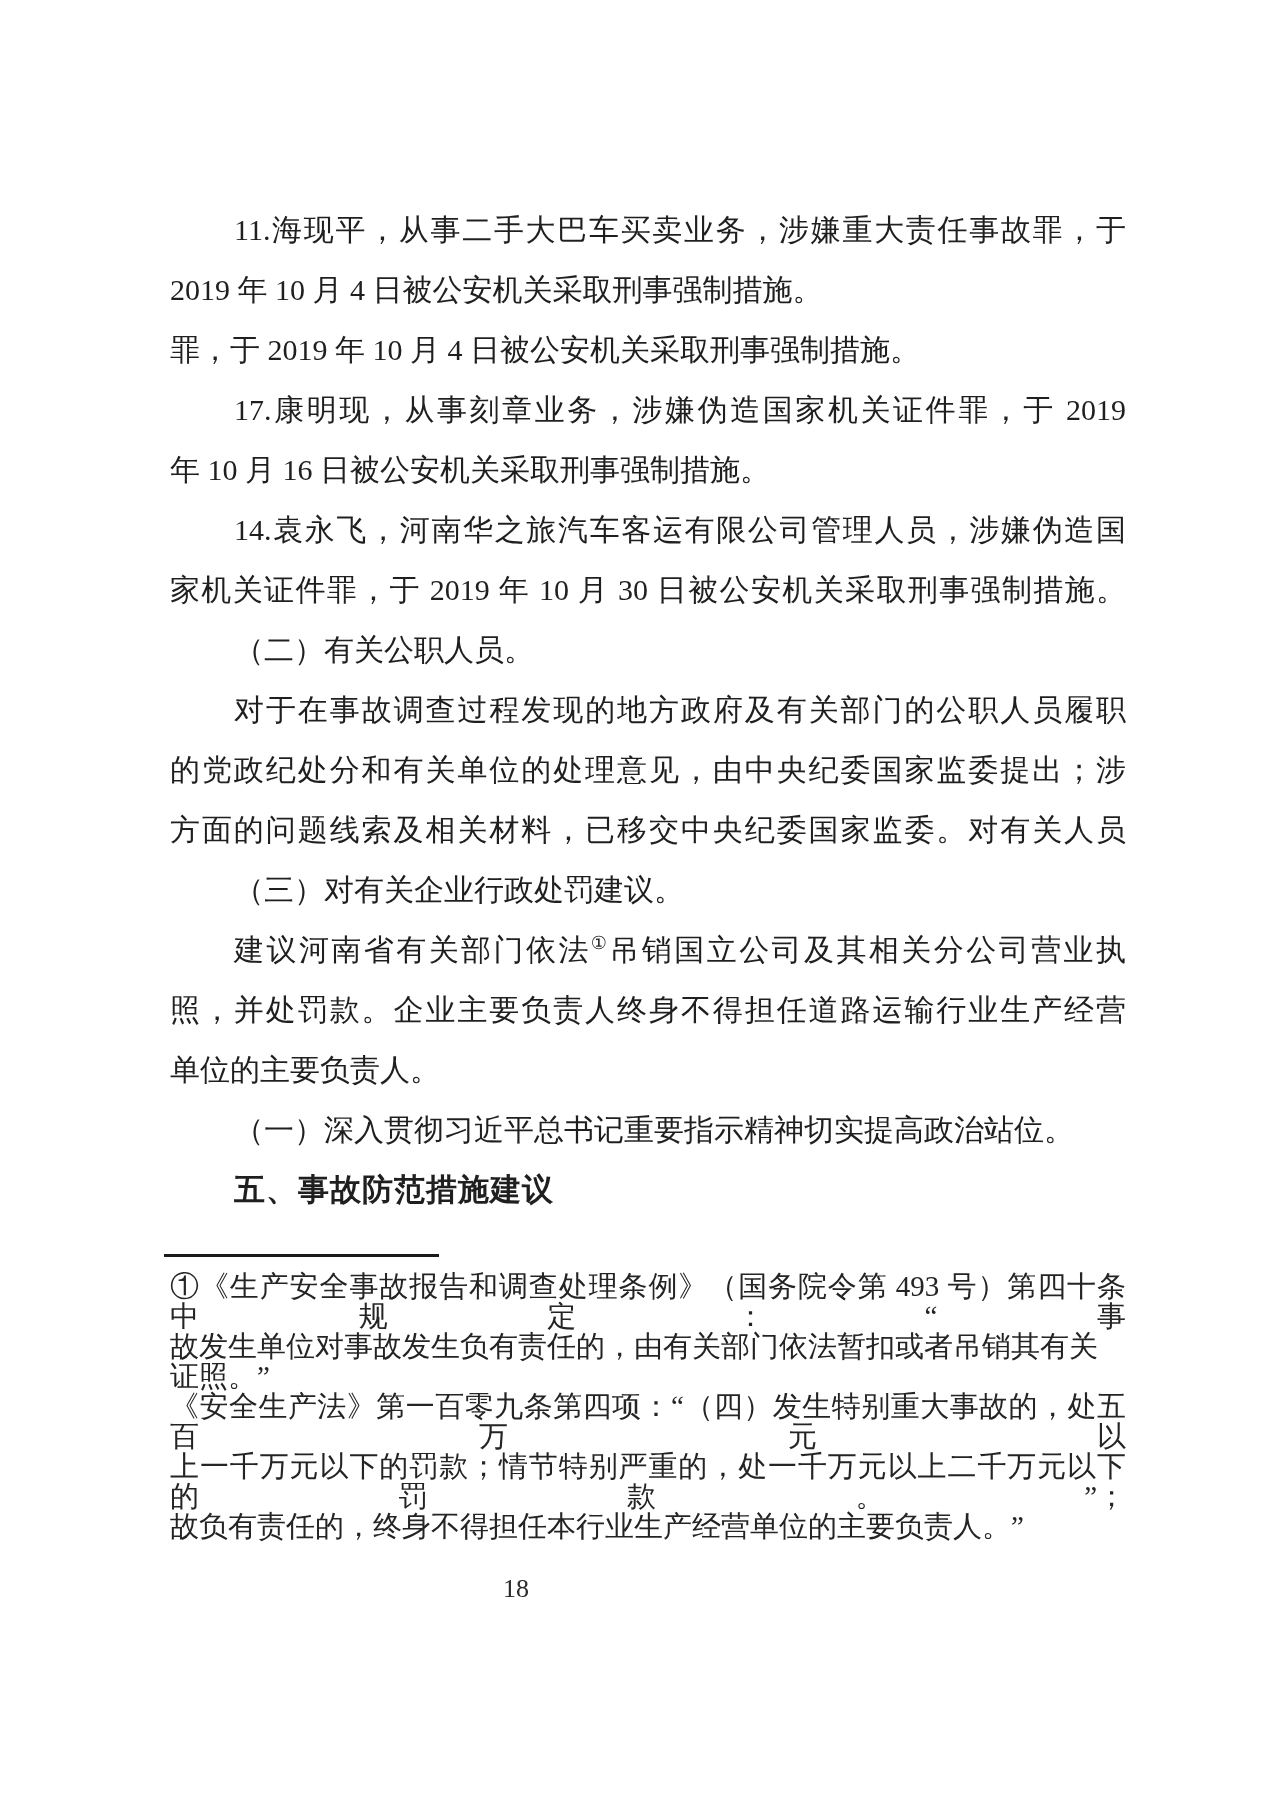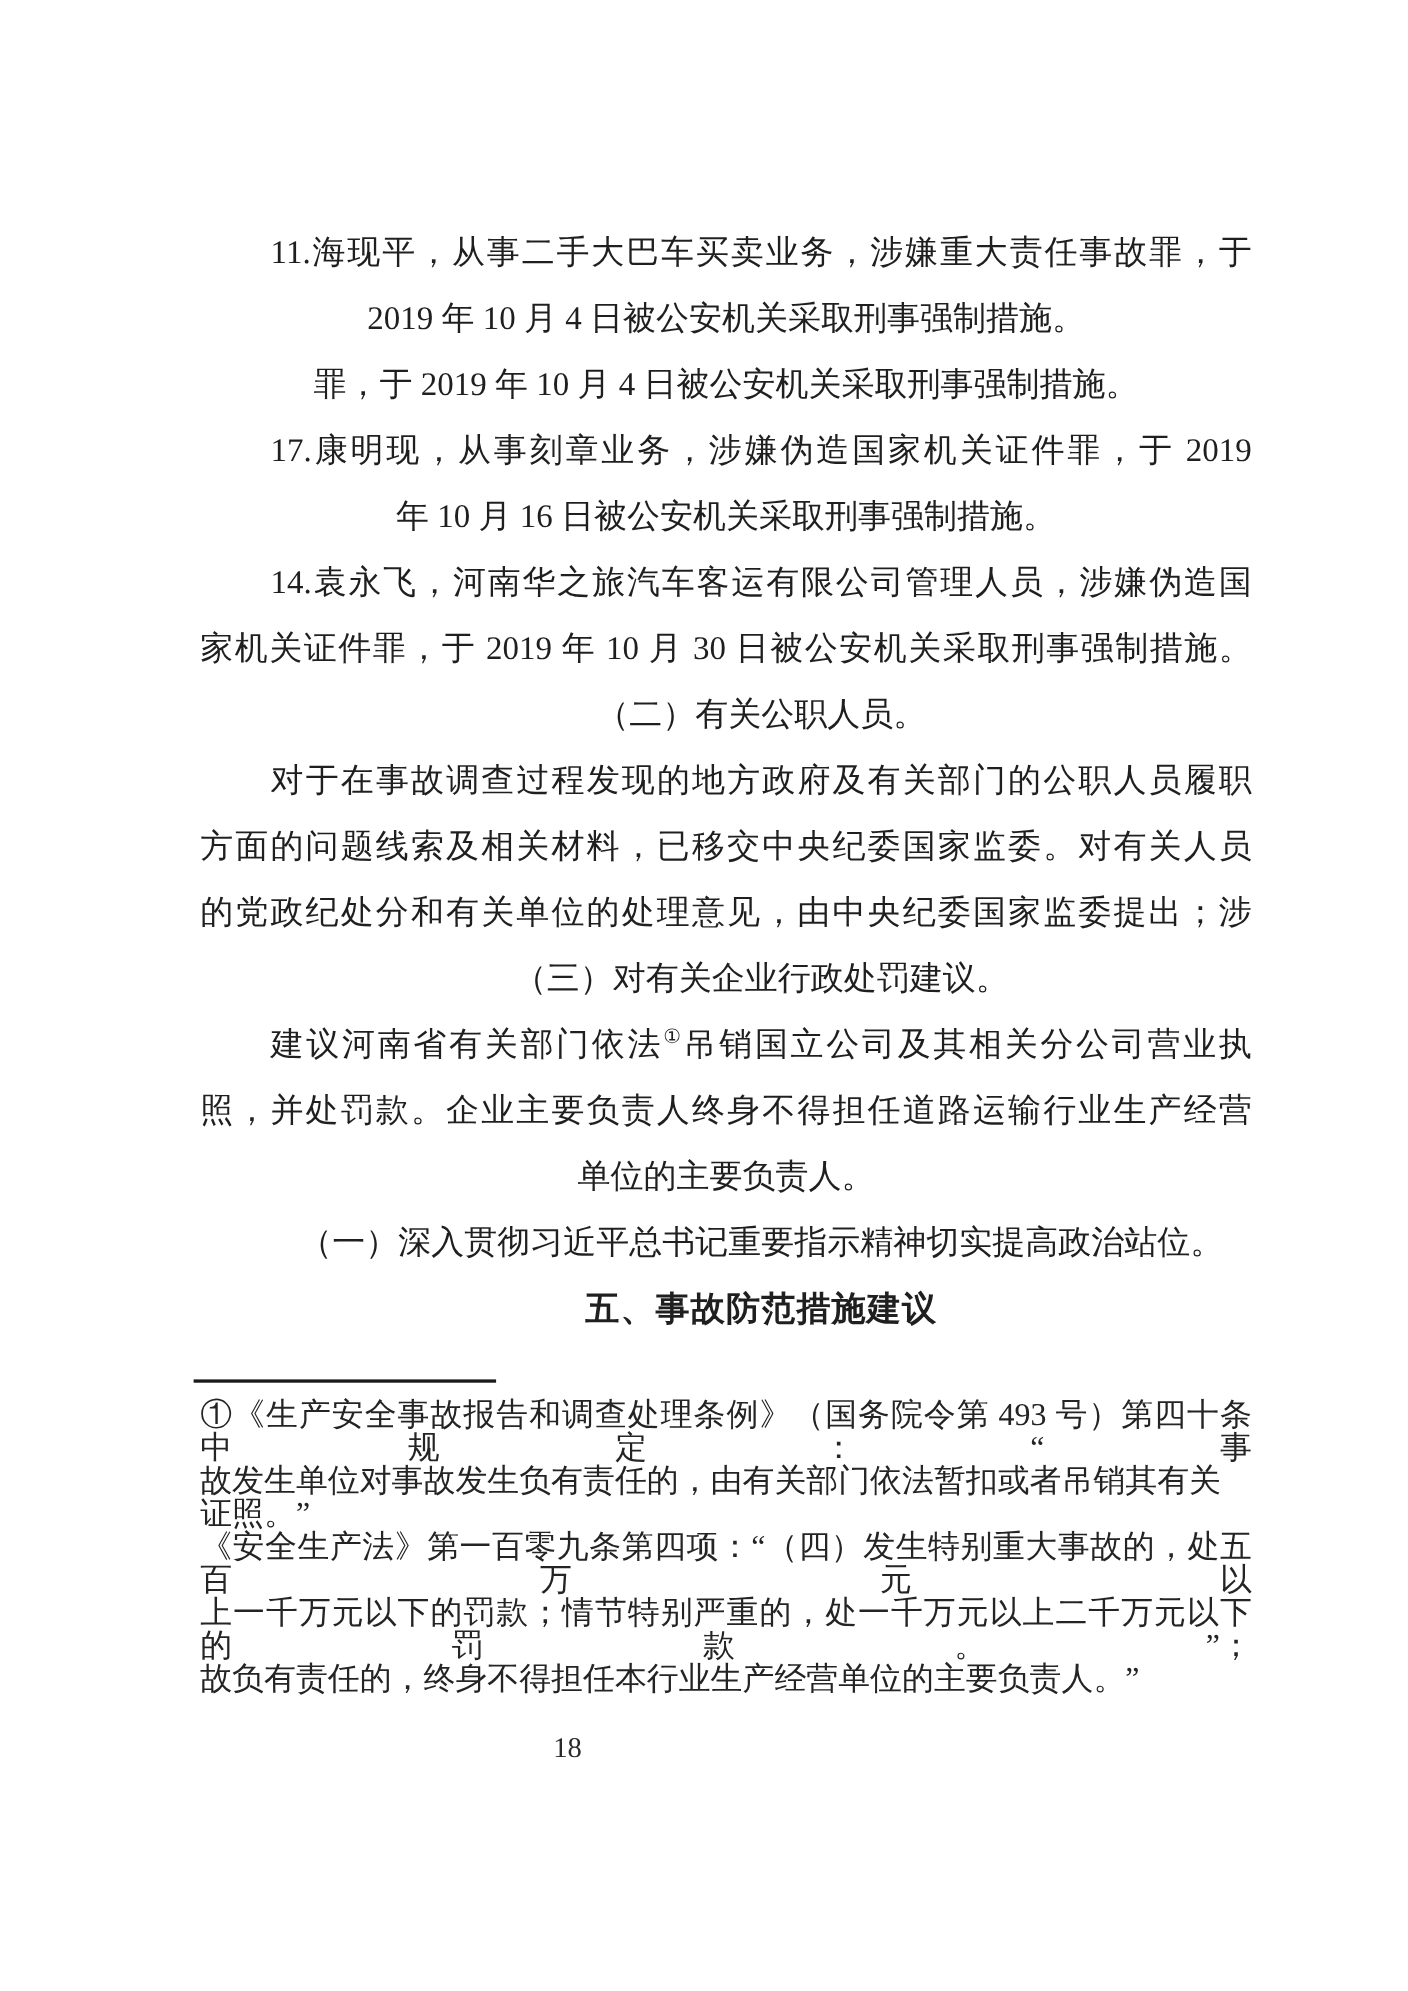--- a/index.html
+++ b/index.html
@@ -6,28 +6,27 @@
   body{
     width:1280px;height:1810px;
     background:#ffffff;
     position:relative;
     font-family:"Liberation Serif","DejaVu Serif",serif;
     color:#1f1f1f;
     overflow:hidden;
   }
   .content{
     position:absolute;
-    left:182px;top:200px;
+    left:170px;top:200px;
     width:956px;
   }
   .bline{
     font-size:30px;
     line-height:60px;
     white-space:normal;
-    text-align:center;
   }
   .fill{
     text-align:justify;
     text-align-last:justify;
     text-justify:inter-ideograph;
   }
   .ind{ text-indent:64px; }
   .bold-head{
     font-family:"Liberation Sans","DejaVu Sans",sans-serif;
     font-weight:bold;
@@ -75,22 +74,22 @@
 
   <div class="bline ind fill">17.康明现，从事刻章业务，涉嫌伪造国家机关证件罪，于 2019</div>
   <div class="bline">年 10 月 16 日被公安机关采取刑事强制措施。</div>
 
   <div class="bline ind fill">14.袁永飞，河南华之旅汽车客运有限公司管理人员，涉嫌伪造国</div>
   <div class="bline fill">家机关证件罪，于 2019 年 10 月 30 日被公安机关采取刑事强制措施。</div>
 
   <div class="bline ind">（二）有关公职人员。</div>
 
   <div class="bline ind fill">对于在事故调查过程发现的地方政府及有关部门的公职人员履职</div>
+  <div class="bline fill">的党政纪处分和有关单位的处理意见，由中央纪委国家监委提出；涉</div>
   <div class="bline fill">方面的问题线索及相关材料，已移交中央纪委国家监委。对有关人员</div>
-  <div class="bline fill">的党政纪处分和有关单位的处理意见，由中央纪委国家监委提出；涉</div>
 
   <div class="bline ind">（三）对有关企业行政处罚建议。</div>
 
   <div class="bline ind fill">
     <span>建议河南省有关部门依法</span><sup class="fnref">①</sup><span>吊销国立公司及其相关分公司营业执</span>
   </div>
   <div class="bline fill">照，并处罚款。企业主要负责人终身不得担任道路运输行业生产经营</div>
   <div class="bline">单位的主要负责人。</div>
 
   <div class="bline ind">（一）深入贯彻习近平总书记重要指示精神切实提高政治站位。</div>

